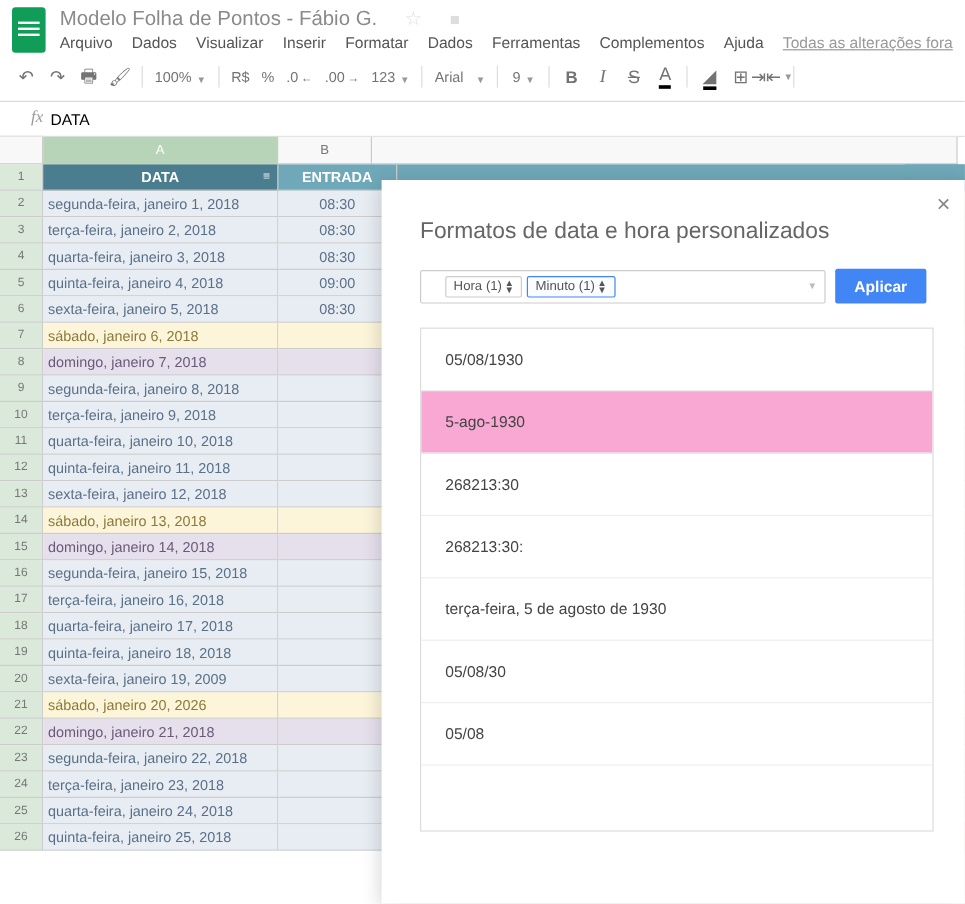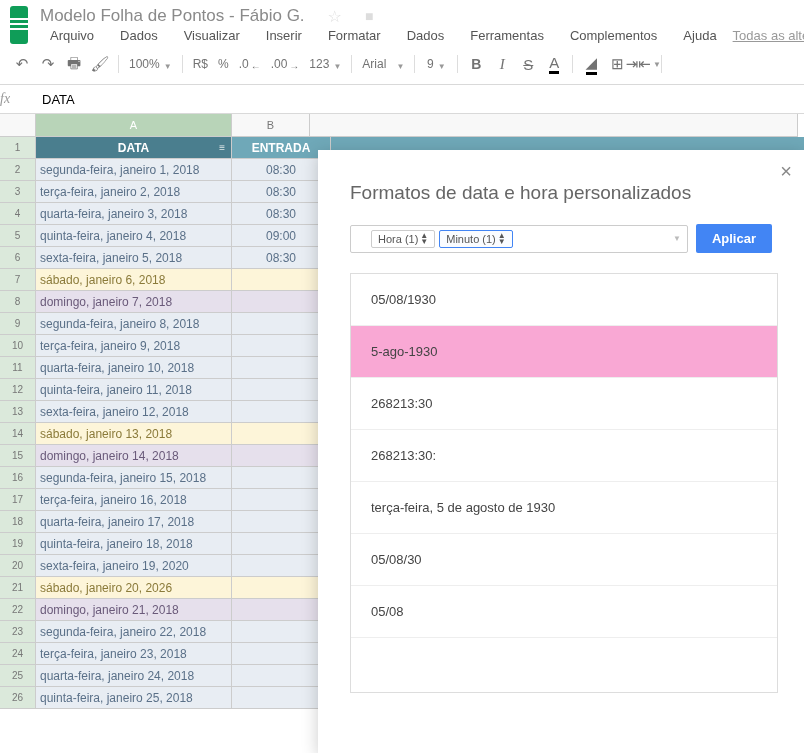--- a/index.html
+++ b/index.html
@@ -8,34 +8,34 @@
     .header { padding: 6px 10px 0 10px; display: flex; align-items: flex-start; }
     .logo { width: 30px; height: 38px; background: #0f9d58; border-radius: 3px; margin-right: 12px; display: flex; align-items: center; justify-content: center; }
     .logo-lines { width: 18px; height: 14px; }
     .logo-line { height: 2px; background: #fff; margin-bottom: 3px; }
     .title-area { flex: 1; }
     .title-row { display: flex; align-items: center; gap: 23px; }
     .doc-title { font-size: 17px; color: #8a8a8a; font-weight: 400; }
     .star-icon { color: #ddd; font-size: 16px; }
     .folder-icon { color: #ddd; font-size: 14px; }
     .menu-bar { display: flex; gap: 16px; margin-top: 2px; }
-    .menu-item { color: #555; font-size: 13px; cursor: pointer; margin-left: 10px; }
+    .menu-item { color: #555; font-size: 13px; cursor: pointer; }
     .menu-link { color: #999; font-size: 13px; text-decoration: underline; margin-left: auto; white-space: nowrap; }
     
     .toolbar { display: flex; align-items: center; padding: 8px 10px; border-bottom: 1px solid #d9d9d9; gap: 2px; }
     .tb-btn { width: 24px; height: 24px; display: flex; align-items: center; justify-content: center; color: #737373; font-size: 15px; cursor: pointer; }
     .tb-sep { width: 1px; height: 18px; background: #ddd; margin: 0 4px; }
     .tb-text { color: #737373; font-size: 12px; padding: 0 4px; display: flex; align-items: flex-end; gap: 2px; }
     .dropdown-arrow { font-size: 8px; color: #999; margin-left: 2px; }
     .bold { font-weight: bold; font-size: 14px; }
     .italic { font-style: italic; font-family: serif; }
     .strike { text-decoration: line-through; }
     
     .formula-bar { display: flex; align-items: center; border-bottom: 1px solid #d9d9d9; }
-    .fx { width: 36px; text-align: left; color: #999; font-style: italic; padding: 6px 0; font-family: serif; font-size: 14px; }
+    .fx { width: 36px; text-align: right; color: #999; font-style: italic; padding: 6px 0; font-family: serif; font-size: 14px; }
     .formula-input { flex: 1; padding: 6px; border: none; outline: none; font-size: 13px; }
     
     .sheet { display: flex; position: relative; }
     .row-headers { display: flex; flex-direction: column; }
     .corner { width: 36px; height: 23px; background: #f8f8f8; border-right: 1px solid #ccc; border-bottom: 1px solid #ccc; }
     .row-h { width: 36px; height: 22px; background: #f8f8f8; border-right: 1px solid #ccc; border-bottom: 1px solid #ccc; display: flex; align-items: center; justify-content: center; font-size: 10px; color: #777; }
     .row-h.sel { background: #dbe9db; }
     
     .grid { flex: 1; }
     .col-headers { display: flex; }
@@ -294,21 +294,21 @@
           <div class="cell A">quarta-feira, janeiro 17, 2018</div>
           <div class="cell B"></div>
           <div class="cell rest"></div>
         </div>
         <div class="data-row weekday">
           <div class="cell A">quinta-feira, janeiro 18, 2018</div>
           <div class="cell B"></div>
           <div class="cell rest"></div>
         </div>
         <div class="data-row weekday">
-          <div class="cell A">sexta-feira, janeiro 19, 2020</div>
+          <div class="cell A">sexta-feira, janeiro 19, 2009</div>
           <div class="cell B"></div>
           <div class="cell rest"></div>
         </div>
         <div class="data-row saturday">
           <div class="cell A">sábado, janeiro 20, 2026</div>
           <div class="cell B"></div>
           <div class="cell rest"></div>
         </div>
         <div class="data-row sunday">
           <div class="cell A">domingo, janeiro 21, 2018</div>

